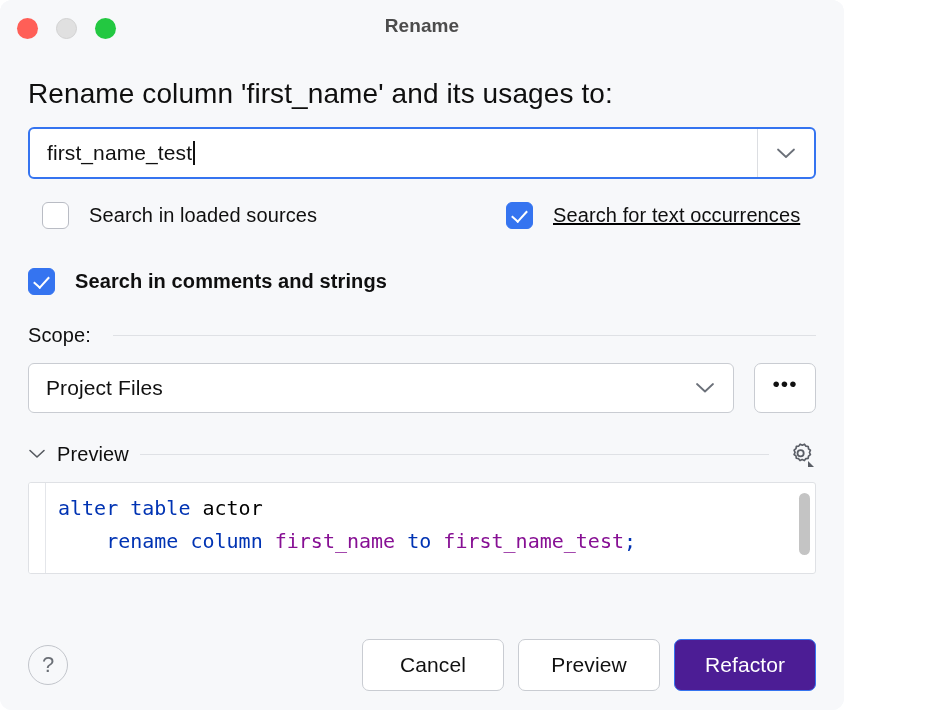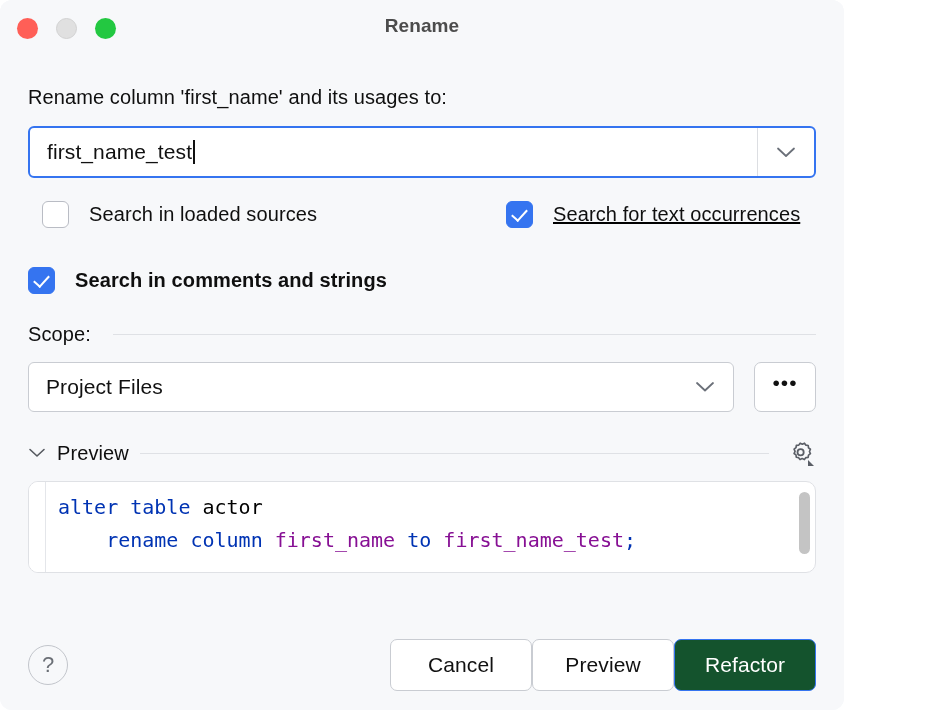--- a/index.html
+++ b/index.html
@@ -59,23 +59,23 @@
     letter-spacing: .1px;
   }
 
   
   .content {
     padding: 0 28px;
     box-sizing: border-box;
   }
 
   .prompt {
-    font-size: 20px;
+    font-size: 28px;
     color: #0f0f0f;
-    margin-top: 30px;
+    margin-top: 22px;
     margin-bottom: 0;
     letter-spacing: .1px;
   }
 
   
   .name-field {
     position: relative;
     margin-top: 17px;
     height: 52px;
     background: #ffffff;
@@ -256,21 +256,21 @@
     letter-spacing: .1px;
   }
 
   
   .code-wrap {
     position: relative;
     margin-top: 13px;
     height: 92px;
     background: #ffffff;
     border: 1px solid #dfe1e5;
-    border-radius: 10px;
+    border-radius: 3px;
     overflow: hidden;
     box-sizing: border-box;
   }
   .gutter {
     position: absolute;
     left: 0;
     top: 0;
     bottom: 0;
     width: 16px;
     background: #ffffff;
@@ -325,40 +325,41 @@
     color: #6b6f76;
     font-size: 22px;
     display: flex;
     align-items: center;
     justify-content: center;
     box-sizing: border-box;
   }
   .spacer { flex: 1 1 auto; }
   .btns {
     display: flex;
+    gap: 14px;
   }
   .btn {
     height: 52px;
     min-width: 142px;
     padding: 0 22px;
     border-radius: 7px;
     font-size: 21px;
     display: flex;
     align-items: center;
     justify-content: center;
     box-sizing: border-box;
     letter-spacing: .1px;
   }
   .btn.secondary {
     background: #ffffff;
     border: 1.5px solid #c9ccd2;
     color: #111111;
   }
   .btn.primary {
-    background: #14532d;
+    background: #4c1d95;
     border: 1.5px solid #3574f0;
     color: #ffffff;
   }
 </style>
 </head>
 <body>
 
 <div class="window">
 
   <div class="titlebar">

